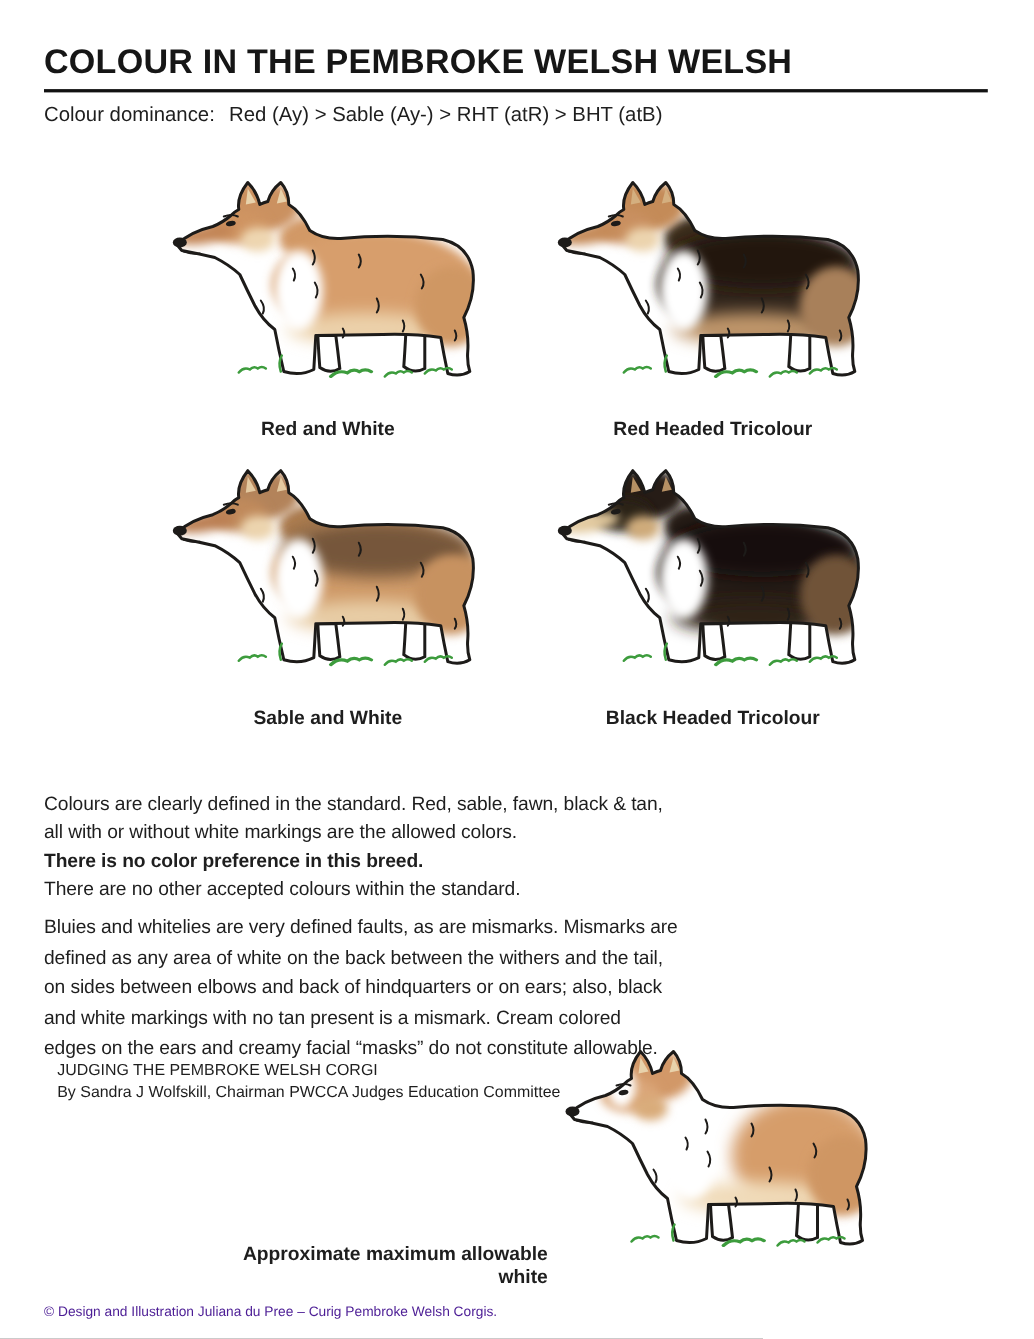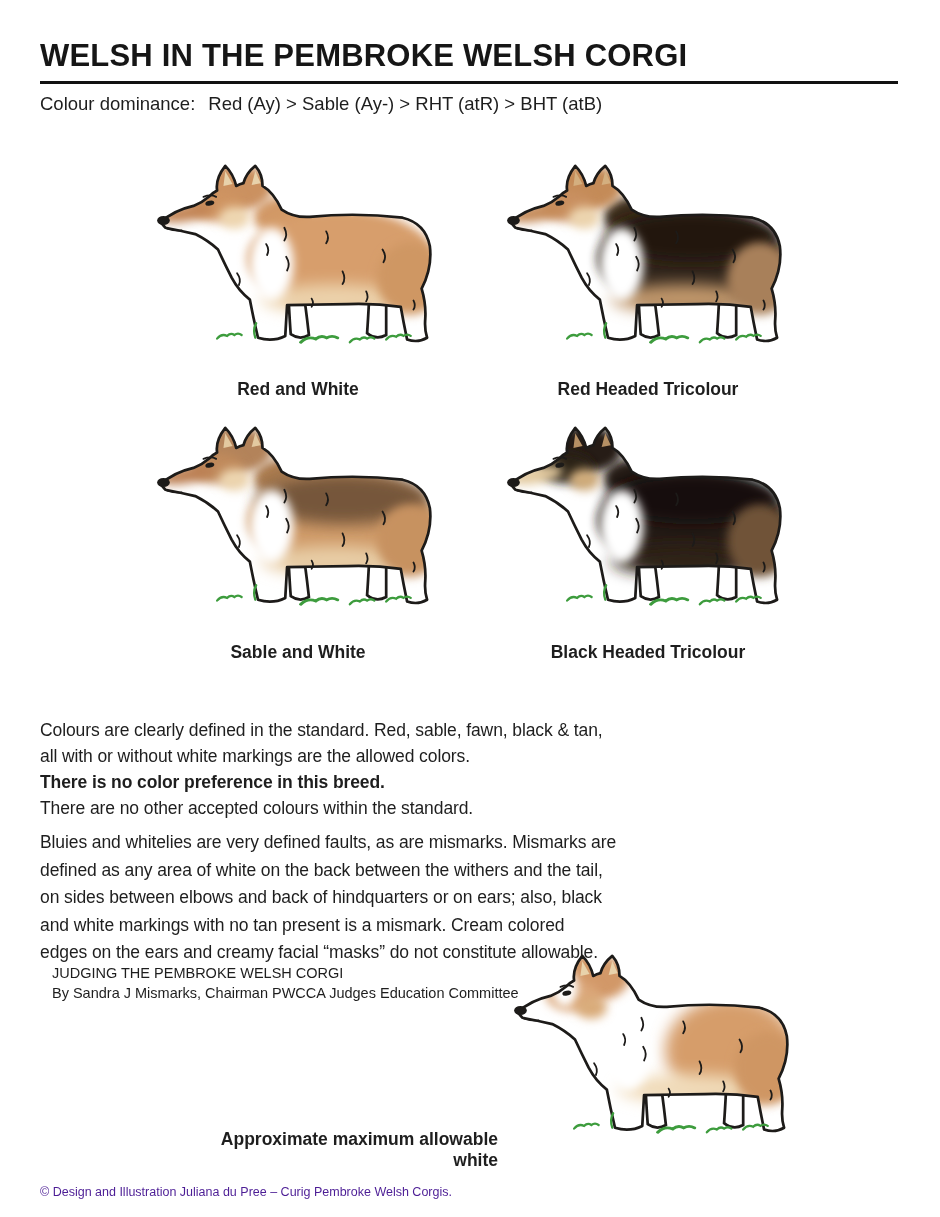--- a/index.html
+++ b/index.html
@@ -86,21 +86,21 @@
         <use href="#tuftP" transform="translate(168,198) scale(1.5 1.2)"></use>
         <use href="#tuftP" transform="translate(222,198)"></use>
         <use href="#tuftP" transform="translate(262,195)"></use>
       </g>
     </symbol>
   </defs>
 </svg>
 
 <div class="page">
 
-  <h1 class="abs page-title">WELSH IN THE PEMBROKE WELSH CORGI</h1>
+  <h1 class="abs page-title">COLOUR IN THE PEMBROKE WELSH WELSH</h1>
   <div class="abs rule"></div>
 
   <p class="abs dominance"><span class="lab">Colour dominance:</span><span>Red (Ay) &gt; Sable (Ay-) &gt; RHT (atR) &gt; BHT (atB)</span></p>
 
 
   <figure class="abs dog" style="left: 148px; top: 162px; --head: #cb9160; --face: #cf9462; --muzzle: #c28455; --blaze: rgba(0,0,0,0); --cheek: #eed6b0; --earinner: #e8d2ab; --neck: #d29966; --body: #d79e6c; --saddle: rgba(0,0,0,0); --fringe: #ecd2ab; --rearhalf: rgba(0,0,0,0); --rump: #cf9763; --collar: #ffffff;">
     <svg class="dog-art" viewBox="0 0 330 215">
         <use href="#corgi"></use>
       </svg>
   </figure>
@@ -135,21 +135,21 @@
   <div class="abs para p2" style="left:40px;top:829px">
     <div>Bluies and whitelies are very defined faults, as are mismarks. Mismarks are</div>
     <div>defined as any area of white on the back between the withers and the tail,</div>
     <div>on sides between elbows and back of hindquarters or on ears; also, black</div>
     <div>and white markings with no tan present is a mismark. Cream colored</div>
     <div>edges on the ears and creamy facial “masks” do not constitute allowable.</div>
   </div>
 
   <div class="abs attrib" style="left:52px;top:963px">
     <div>JUDGING THE PEMBROKE WELSH CORGI</div>
-    <div>By Sandra J Mismarks, Chairman PWCCA Judges Education Committee</div>
+    <div>By Sandra J Wolfskill, Chairman PWCCA Judges Education Committee</div>
   </div>
 
   <figure class="abs dog" style="left: 505px; top: 952px; --head: #d29868; --face: #daa678; --muzzle: rgba(0,0,0,0); --blaze: #ffffff; --cheek: #d9ac7a; --earinner: #e8d2ab; --neck: #ffffff; --body: rgba(0,0,0,0); --saddle: rgba(0,0,0,0); --fringe: #f0dab8; --rearhalf: #d69d6b; --rump: #cf9663; --collar: #ffffff;">
     <svg class="dog-art" viewBox="0 0 330 215">
         <use href="#corgi"></use>
       </svg>
   </figure>
   <div class="abs cap5" style="left:178px;top:1129px">Approximate maximum allowable white</div>
 
   <div class="abs footer" style="left:40px;top:1185px">© Design and Illustration Juliana du Pree – Curig Pembroke Welsh Corgis.</div>

